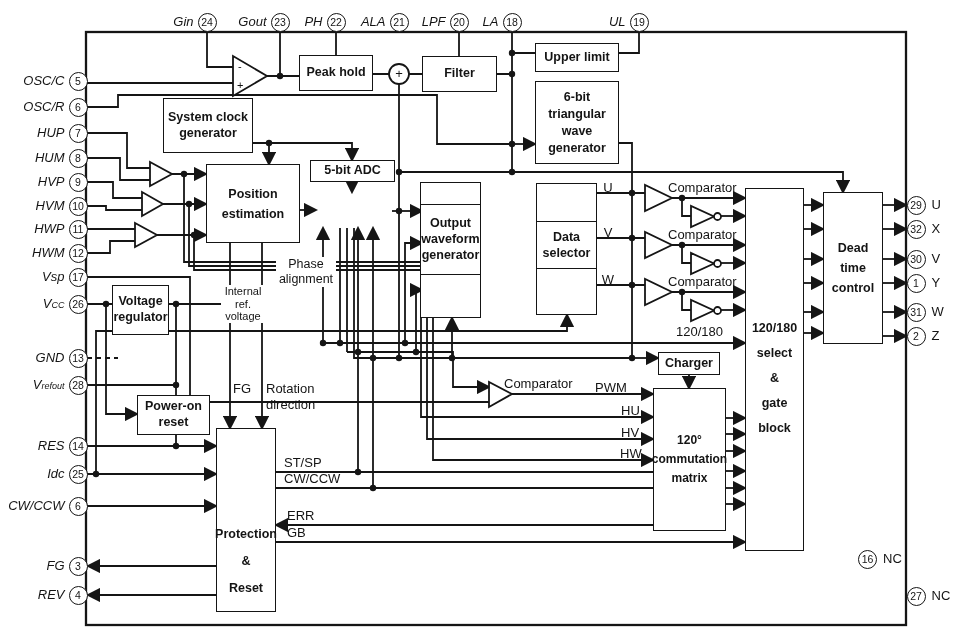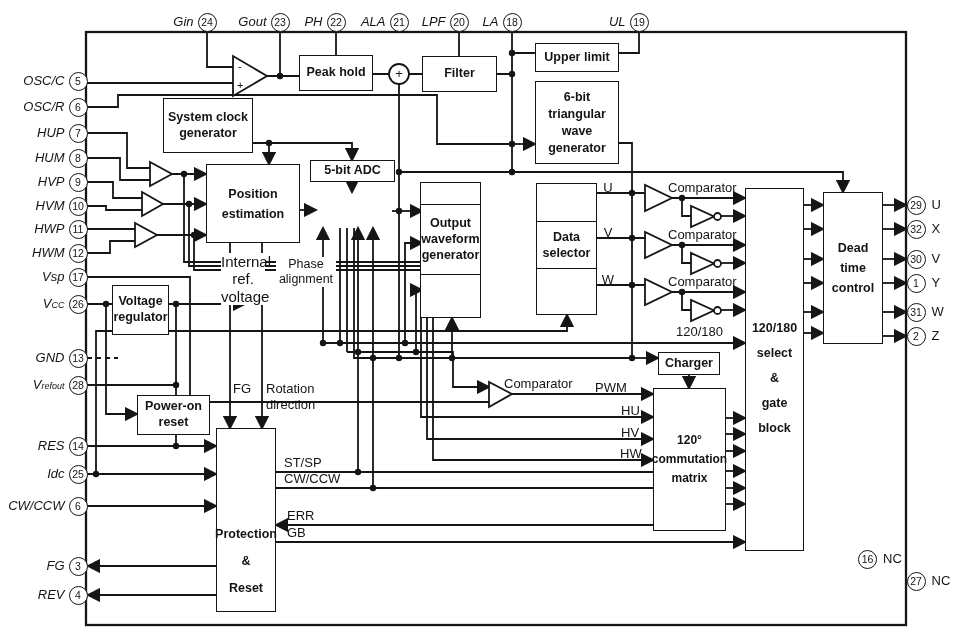--- a/index.html
+++ b/index.html
@@ -13,21 +13,21 @@
          white-space:pre-line;}
   .divider{position:absolute;left:-1px;right:-1px;border-top:1.6px solid #151515;height:0;}
   .pin{position:absolute;z-index:3;width:19px;height:19px;}
   .pin-num{display:block;width:19px;height:19px;border:1.6px solid #151515;border-radius:50%;
            font-size:10.5px;line-height:16.5px;text-align:center;background:#fff;box-sizing:border-box;}
   .pin-label{position:absolute;top:0;line-height:18px;font-size:13px;white-space:nowrap;}
   .pl-left{right:23px;text-align:right;font-style:italic;}
   .pl-right{left:25px;text-align:left;}
   .sub{font-size:9px;}
   .lbl{position:absolute;z-index:3;font-size:13px;line-height:1.2;white-space:pre-line;}
-  .small{font-size:15px;background:#fff;text-align:center;line-height:1.15;}
+  .small{font-size:11px;background:#fff;text-align:center;line-height:1.15;margin-top:32px;}
   .sign{position:absolute;z-index:3;font-size:11px;line-height:10px;}
   .ctr{text-align:center;}
 </style>
 </head>
 <body>
 
 <div id="stage">
 
 <svg id="wires" width="965" height="643" viewBox="0 0 965 643">
   <defs>
@@ -365,18 +365,18 @@
       <span class="pin-label pl-right">W</span>
     </div>
 <div class="pin" style="left:906.5px;top:326.5px">
       <span class="pin-num">2</span>
       <span class="pin-label pl-right">Z</span>
     </div>
 <div class="pin" style="left:858px;top:549.5px">
       <span class="pin-num">16</span>
       <span class="pin-label pl-right">NC</span>
     </div>
-<div class="pin" style="left:906.5px;top:572px">
+<div class="pin" style="left:906.5px;top:587px">
       <span class="pin-num">27</span>
       <span class="pin-label pl-right">NC</span>
     </div>
 
 </div>
 
 </body></html>

